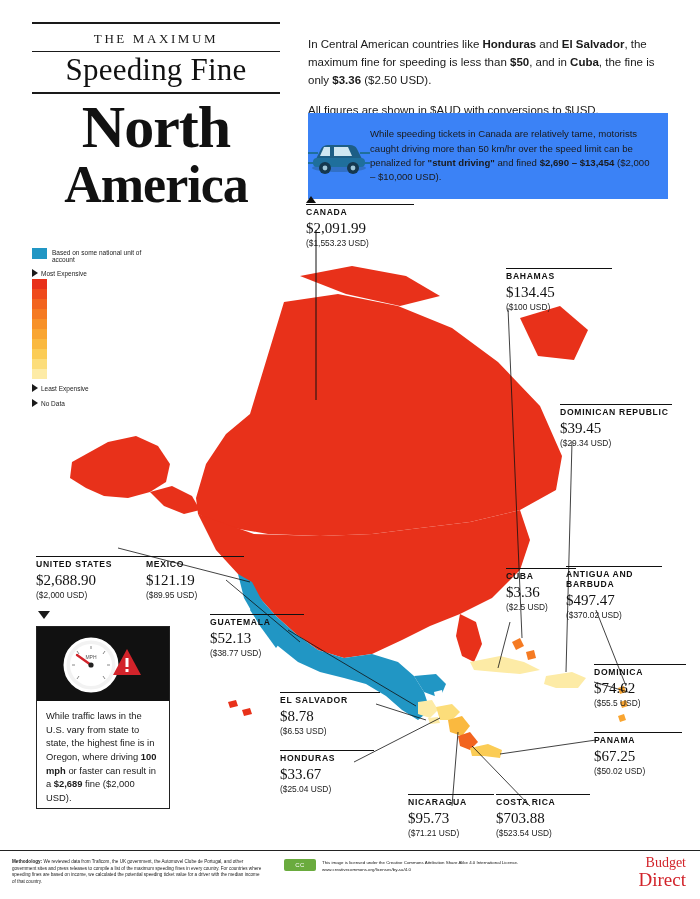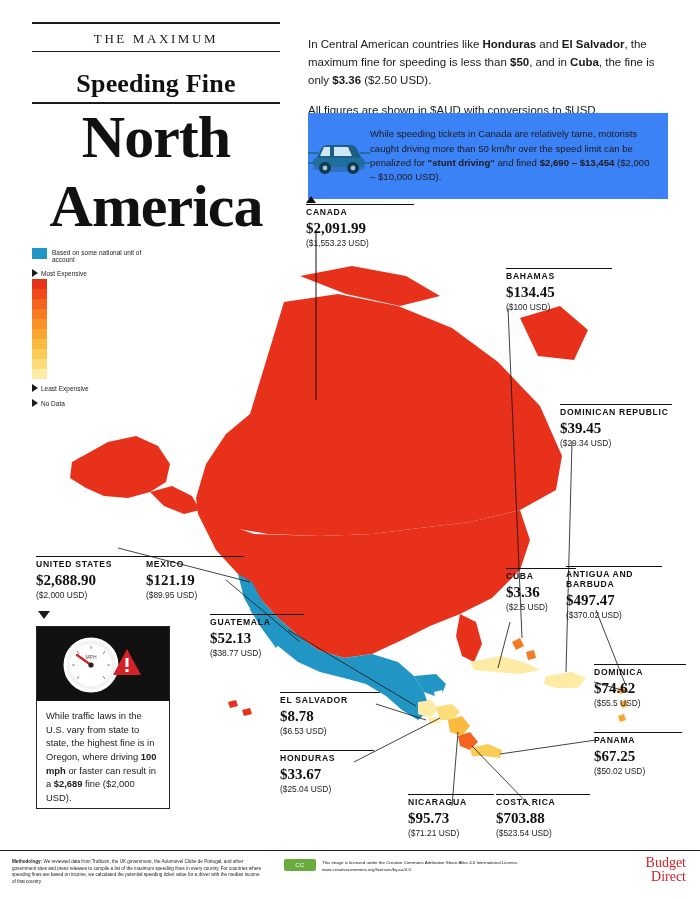--- a/index.html
+++ b/index.html
@@ -36,40 +36,40 @@
   .rule.thin { height: 1px; }
   .title-max {
     font-size: 13px;
     letter-spacing: 2.6px;
     font-family: "Liberation Serif", serif;
     margin: 7px 0 4px 0;
     color: #1a1a1a;
   }
   .title-speeding {
     font-family: "Liberation Serif", serif;
-    font-size: 26px;
-    font-weight: 700;
+    font-size: 31px;
+    font-weight: 400;
     line-height: 1.05;
-    margin: 18px 0 5px 0;
+    margin: 2px 0 5px 0;
     letter-spacing: 0.2px;
   }
   .title-in {
     font-family: "Liberation Serif", serif;
     font-size: 11px;
     letter-spacing: 3px;
     margin: 4px 0 3px 0;
   }
   .title-north, .title-america {
     font-family: "Liberation Serif", serif;
     font-weight: 700;
     line-height: 0.92;
     letter-spacing: -1px;
   }
   .title-north { font-size: 60px; margin-top: 6px; }
-  .title-america { font-size: 60px; margin-top: 14px; }
+  .title-america { font-size: 52px; margin-top: 6px; }
 
   
   .intro {
     position: absolute;
     left: 308px;
     top: 36px;
     width: 360px;
     font-size: 11.5px;
     line-height: 1.55;
     color: #1a1a1a;
@@ -190,21 +190,21 @@
   .lbl .name {
     font-size: 8.6px;
     font-weight: 700;
     letter-spacing: 0.7px;
     line-height: 1.15;
     margin-bottom: 2px;
   }
   .lbl .amt {
     font-family: "Liberation Serif", serif;
     font-size: 15px;
-    font-weight: 700;
+    font-weight: 400;
     line-height: 1.1;
   }
   .lbl .usd {
     font-size: 8.4px;
     margin-top: 2px;
     color: #222;
   }
   .rulebar {
     height: 1px;
     background: #111;
@@ -258,21 +258,21 @@
     position: absolute;
     right: 14px;
     top: 856px;
     text-align: right;
     font-family: "Liberation Serif", serif;
     font-weight: 400;
     color: #d2232a;
     line-height: 1.0;
   }
   .brand .b1 { font-size: 14px; }
-  .brand .b2 { font-size: 14px; }
+  .brand .b2 { font-size: 19px; }
 </style>
 </head>
 <body>
 
 <div class="page">
 
   <div class="title-block">
     <div class="rule"></div>
     <div class="title-max">THE MAXIMUM</div>
     <div class="rule thin"></div>

